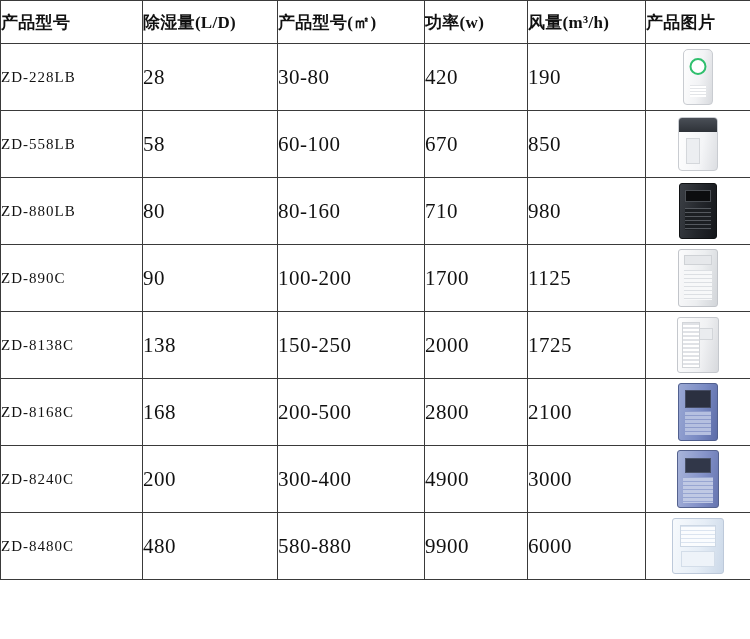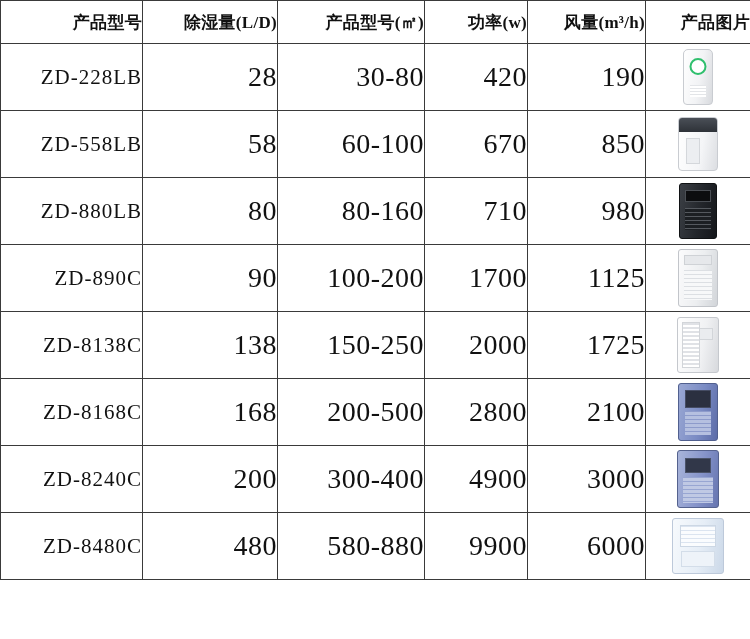--- a/index.html
+++ b/index.html
@@ -22,39 +22,39 @@
   #spec-table col.c-model   { width: 142px; }
   #spec-table col.c-cap     { width: 135px; }
   #spec-table col.c-area    { width: 147px; }
   #spec-table col.c-power   { width: 103px; }
   #spec-table col.c-air     { width: 118px; }
   #spec-table col.c-img     { width: 105px; }
 
   #spec-table th,
   #spec-table td {
     border: 1px solid #3a3a3a;
-    text-align: right;
+    text-align: left;
     vertical-align: middle;
     padding: 0;
     margin-left: 8px;
   }
   #spec-table thead th {
     height: 42px;
     font-size: 17px;
     font-weight: bold;
     letter-spacing: 0.3px;
   }
   #spec-table tbody td {
     height: 66px;
-    font-size: 28px;
+    font-size: 21px;
     font-weight: normal;
     letter-spacing: 0.5px;
   }
   #spec-table tbody td.model-cell {
-    font-size: 21px;
+    font-size: 15px;
     letter-spacing: 1px;
   }
   .img-cell {
     padding: 0;
   }
   .prod-img {
     width: 100%;
     height: 64px;
     display: flex;
     align-items: center;

